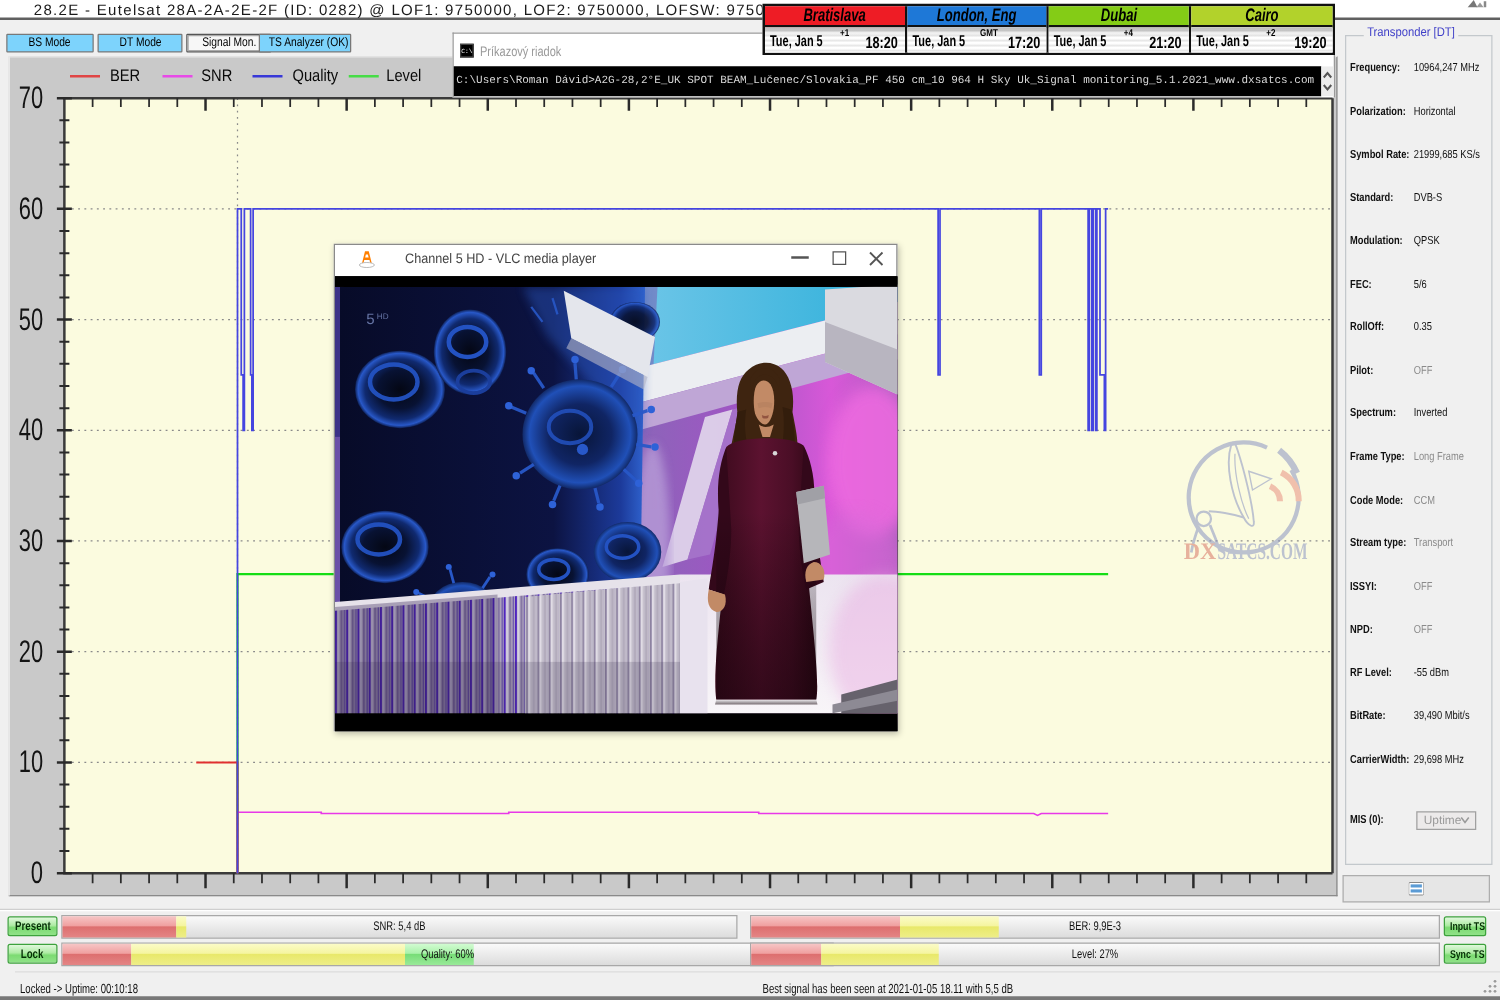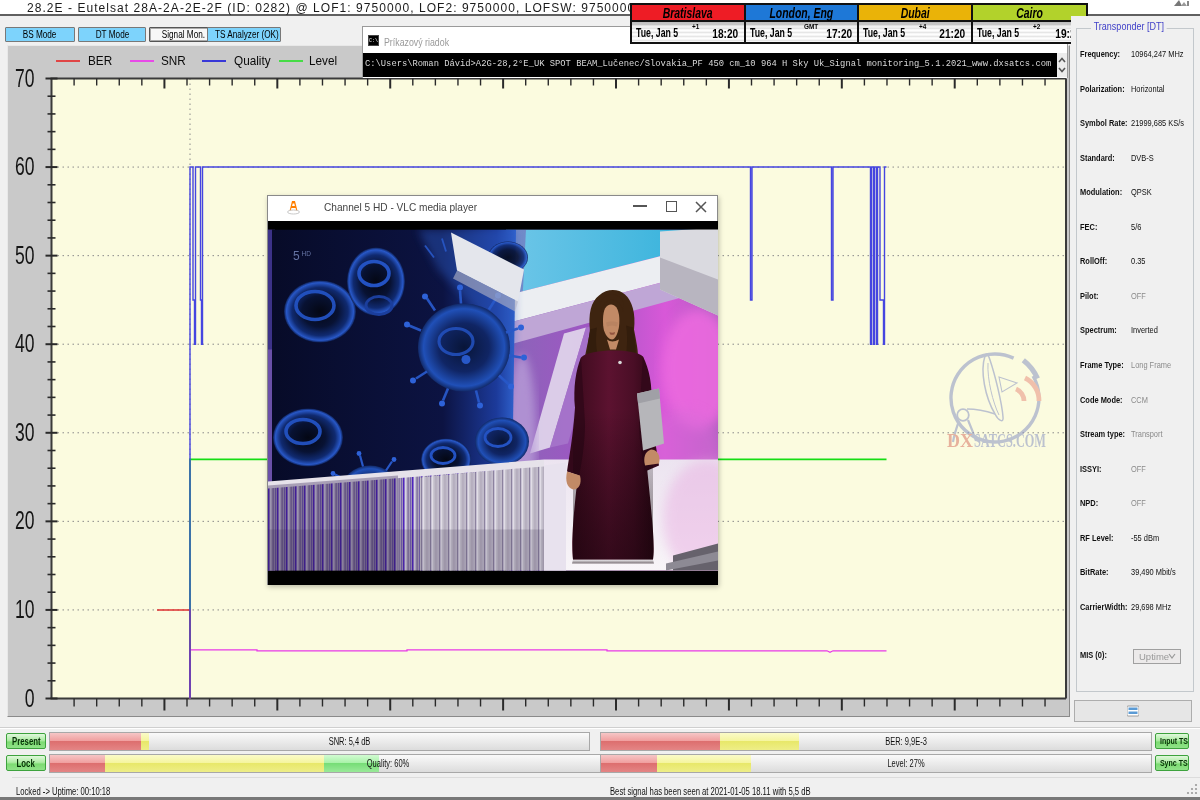--- a/index.html
+++ b/index.html
@@ -16,21 +16,21 @@
 .tab { top:27px; height:15px; background:#7dd3fc; border:1px solid #787878; border-radius:1px; font-size:10px; color:#000; text-align:center; line-height:13px; white-space:nowrap; }
 .tab span { display:inline-block; transform:scaleX(0.82); transform-origin:center; }
 #tab3 { border:1px solid #555; box-shadow:0 0 0 1px #aaa inset; background:#f7f7f7; }
 
 
 #chartbox { left:7px; top:45px; width:1063px; height:672px; background:#c9c9c9; border-top:1px solid #e8e8e8; border-left:1px solid #e8e8e8; border-right:1px solid #8a8a8a; border-bottom:1px solid #8a8a8a; }
 .leg { top:53px; font-size:13.5px; color:#0a0a0a; transform:scaleX(0.87); transform-origin:0 0; }
 .legline { top:60px; height:2px; }
 
 
-#clocks { left:610px; top:3px; width:458px; height:41px; border:2px solid #111; background:#fff; display:flex;margin-left:20px; }
+#clocks { left:610px; top:3px; width:458px; height:41px; border:2px solid #111; background:#fff; display:flex; }
 .clockcell { width:25%; border-right:2px solid #111; position:relative; }
 .clockcell:last-child { border-right:none; }
 .chead { height:17px; border-bottom:2px solid #111; font-style:italic; font-weight:bold; font-size:14.5px; text-align:center; line-height:16px; color:#000; white-space:nowrap; }
 .chead span { display:inline-block; transform:scaleX(0.72); transform-origin:center; }
 .cbody { height:20px; position:relative; background:linear-gradient(#b8b8b8 0px,#eeeeee 4px,#ffffff 7px),repeating-linear-gradient(#ffffff 0px,#fdfdfd 1px,#e6e6e6 2.5px,#ffffff 4px); background-blend-mode:multiply; }
 .cdate { position:absolute; left:4px; top:4px; font-weight:bold; font-size:12.5px; color:#000; transform:scaleX(0.7); transform-origin:0 0; white-space:nowrap; }
 .coff { position:absolute; left:60px; top:0px; font-weight:bold; font-size:8px; color:#000; transform:scaleX(0.8); transform-origin:0 0; }
 .ctime { position:absolute; right:5px; top:4px; font-weight:bold; font-size:13px; color:#000; transform:scaleX(0.78); transform-origin:100% 0; white-space:nowrap; }
 
 
@@ -52,21 +52,21 @@
 .tvalue { left:1131px; font-size:9.3px; color:#101010; transform:scaleX(0.8); transform-origin:0 0; white-space:nowrap; }
 .gray { color:#8a8a8a; }
 #misdrop { left:1133px; top:649px; width:48px; height:15px; background:#eceaea; border:1px solid #a0a0a0; font-size:9.5px; color:#999; padding-left:5px; line-height:13px; }
 #mischev { left:1168px; top:652px; width:8px; height:8px; color:#aaa; font-size:8px; }
 #bigbtn { left:1074px; top:700px; width:118px; height:22px; background:#e6e6e6; border:1px solid #adadad; }
 #bigbtnicon { left:1127px; top:705px; width:12px; height:12px; }
 
 
 .greenbtn { background:linear-gradient(#e0f8dc,#aeeca4 45%,#7cdb72 58%,#90e288); border:1px solid #3da23d; border-radius:2px; font-size:10px; font-weight:bold; color:#053005; text-align:center; white-space:nowrap; }
 .greenbtn span { display:inline-block; transform:scaleX(0.78); transform-origin:center; }
-.barouter { background:linear-gradient(#fafafa,#dcdcdc); border:1px solid #a8a8a8;padding-left:30px; }
+.barouter { background:linear-gradient(#fafafa,#dcdcdc); border:1px solid #a8a8a8; }
 .barfill { position:absolute; top:0; bottom:0; left:0; }
 .red { background:linear-gradient(#f6c6c6,#f0a0a0 45%,#dd6f6f 50%,#e48585); }
 .yellow { background:linear-gradient(#fbfbc8,#f5f5a0 45%,#e8e86a 50%,#eeee88); }
 .green { background:linear-gradient(#d2fbd2,#aaf2aa 45%,#77dd77 50%,#99ea99); }
 .bartext { position:absolute; width:100%; text-align:center; font-size:10px; color:#111; top:3px; transform:scaleX(0.75); transform-origin:center; }
 
 
 #statusbar { left:0; top:777px; width:1200px; height:20px; background:#f0f0f0; border-top:1px solid #dcdcdc; font-size:10.5px; color:#111;margin-left:12px; }
 #statusbar span { transform:scaleX(0.73); transform-origin:0 0; white-space:nowrap; }
 #botedge { left:0; top:797px; width:1200px; height:3px; background:#787878; }
@@ -269,21 +269,21 @@
     </div>
   <div class="clockcell">
       <div class="chead" style="background:#1e78d7;"><span>London, Eng</span></div>
       <div class="cbody">
         <span class="cdate">Tue, Jan 5</span>
         <span class="coff" style="left:58px;">GMT</span>
         <span class="ctime">17:20</span>
       </div>
     </div>
   <div class="clockcell">
-      <div class="chead" style="background:#eab308;"><span>Dubai</span></div>
+      <div class="chead" style="background:#84cc16;"><span>Dubai</span></div>
       <div class="cbody">
         <span class="cdate">Tue, Jan 5</span>
         <span class="coff">+4</span>
         <span class="ctime">21:20</span>
       </div>
     </div>
   <div class="clockcell">
       <div class="chead" style="background:#b2d22b;"><span>Cairo</span></div>
       <div class="cbody">
         <span class="cdate">Tue, Jan 5</span>

